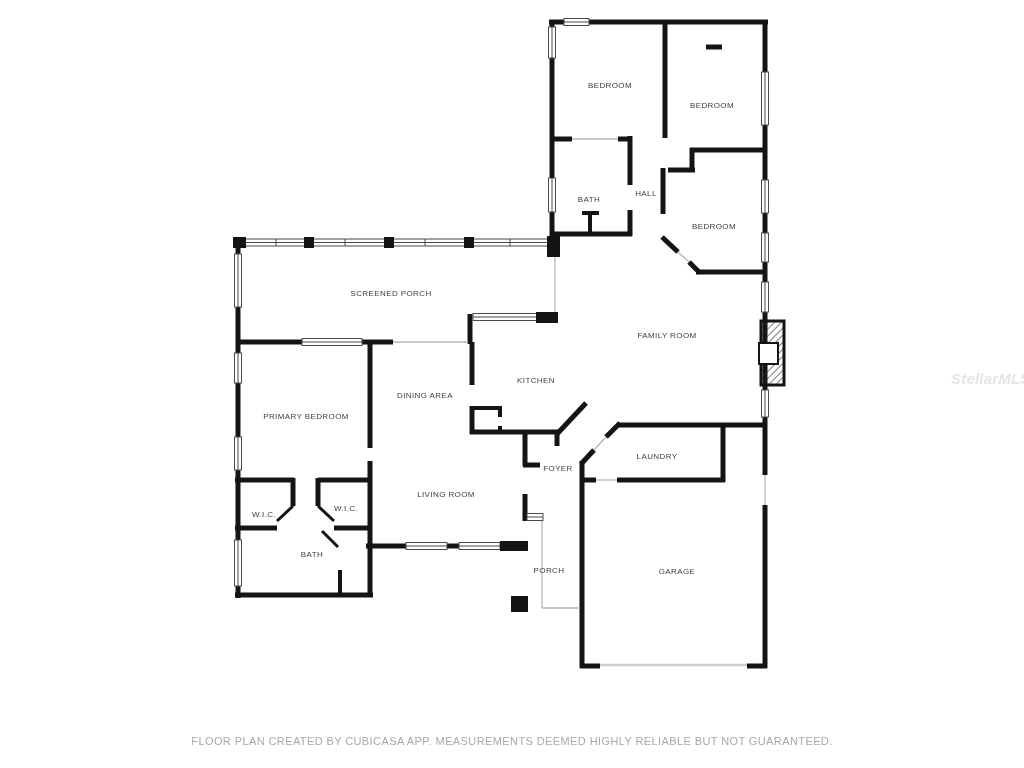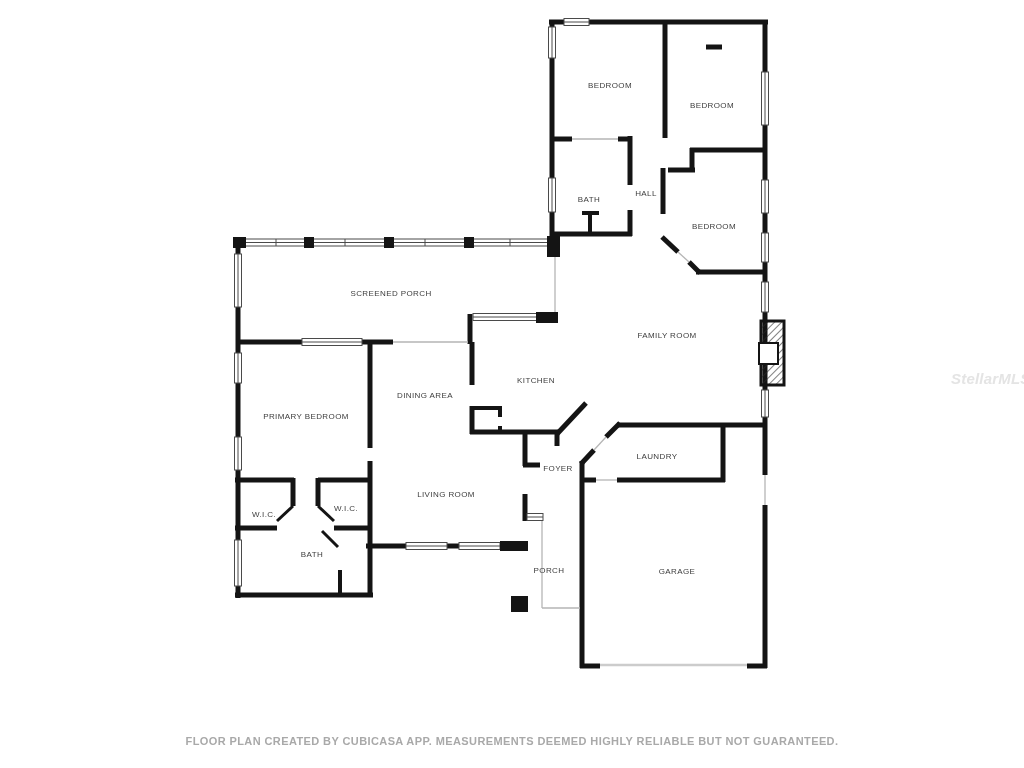--- a/index.html
+++ b/index.html
@@ -20,21 +20,21 @@
   .winline{stroke:var(--window-stroke);stroke-width:1;fill:none;}
   .open{stroke:var(--opening);stroke-width:1.3;fill:none;}
   .gdoor{stroke:var(--garage-door);stroke-width:2.5;fill:none;}
   .post{fill:var(--wall);stroke:none;}
   .room-label{
     fill:var(--label);font-size:8px;letter-spacing:0.4px;
     text-anchor:middle;font-family:"Liberation Sans",sans-serif;
   }
   #footer-text{
     position:absolute;left:0;top:735px;width:1024px;text-align:center;
-    color:var(--footer);font-size:11px;letter-spacing:0.4px;font-weight:bold;
+    color:var(--footer);font-size:11px;letter-spacing:0.4px;
   }
   #watermark{
     position:absolute;left:951px;top:370px;color:var(--watermark);
     font-size:15px;font-weight:bold;font-style:italic;letter-spacing:0.2px;
   }
 </style>
 </head>
 <body>
 
 <svg id="plan-canvas" width="1024" height="768" viewBox="0 0 1024 768">

